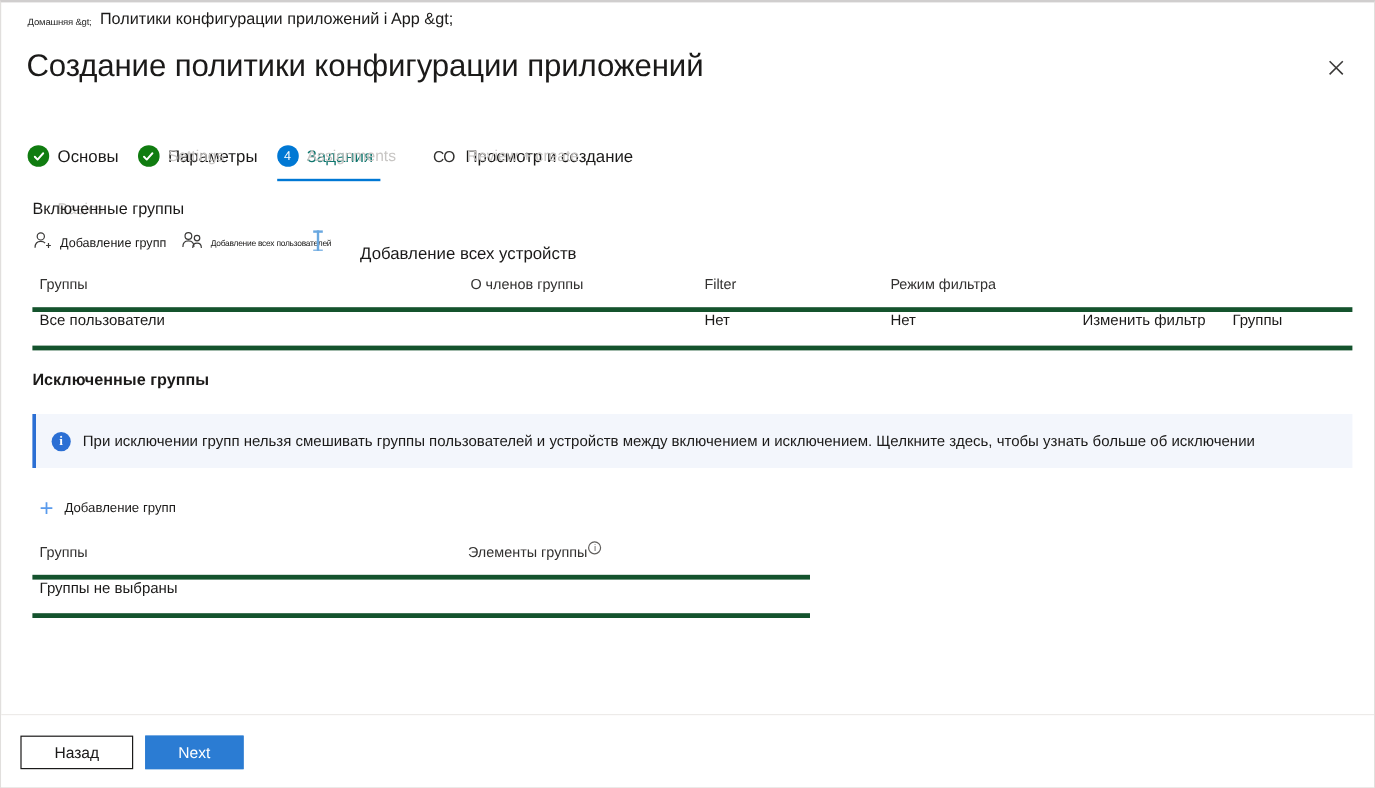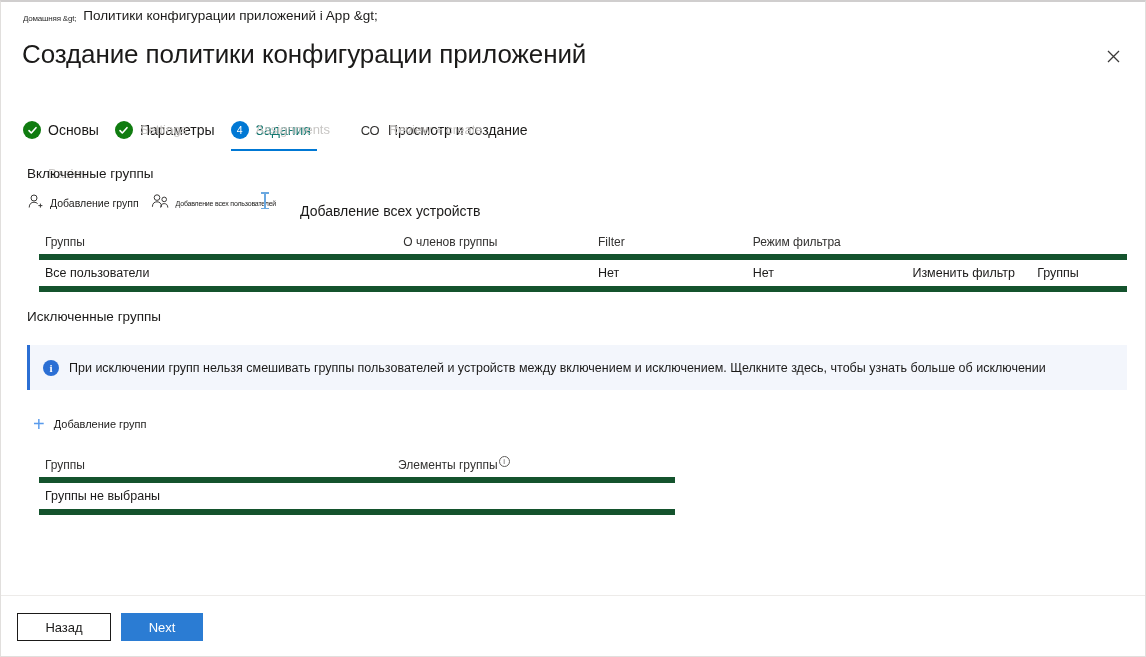--- a/index.html
+++ b/index.html
@@ -160,24 +160,23 @@
     position: absolute;
     left: -3px; width: 8px; height: 1.5px;
     background: #6aa8e0;
   }
   .caret::before { top: 0; }
   .caret::after { bottom: 0; }
 
   
   .tbl { position: absolute; }
   .tbl .row {
-    display: flex; align-items: center;
-    border-bottom: 6px solid #14532d;
+    display: flex; align-items: flex-start;
+    border-bottom: 4px solid #14532d;
     height: 32px;
-    margin-left: 12px;
   }
   .tbl .row.head { height: 30px; }
   .tbl .row.head .cell { font-size: 12px; color: #323130; }
   .tbl .cell { font-size: 12.5px; color: #1b1a19; white-space: nowrap; }
   .tbl .cell.act { color: #1b1a19; cursor: pointer; }
 
   #tbl-included { left: 26px; top: 228px; width: 1100px; }
   #tbl-included .c1 { width: 365px; padding-left: 6px; }
   #tbl-included .c2 { width: 195px; }
   #tbl-included .c3 { width: 155px; }
@@ -379,21 +378,21 @@
     <div class="row">
       <div class="cell c1">Все пользователи</div>
       <div class="cell c2"></div>
       <div class="cell c3">Нет</div>
       <div class="cell c4">Нет</div>
       <div class="cell c5 act">Изменить фильтр</div>
       <div class="cell c6 act">Группы</div>
     </div>
   </div>
 
-  <div class="section-head" style="left:26px; top:307px;">Исключенные группы</div>
+  <div class="section-head" style="left:26px; top:307px;font-weight:bold;">Исключенные группы</div>
 
   <div class="banner">
     <span class="ico">i</span>
     <span class="txt">При исключении групп нельзя смешивать группы пользователей и устройств между включением и исключением. Щелкните здесь, чтобы узнать больше об исключении</span>
 
   </div>
 
   <div class="addlink">
     <span class="plus">+</span>
     <span class="lbl">Добавление групп</span>

